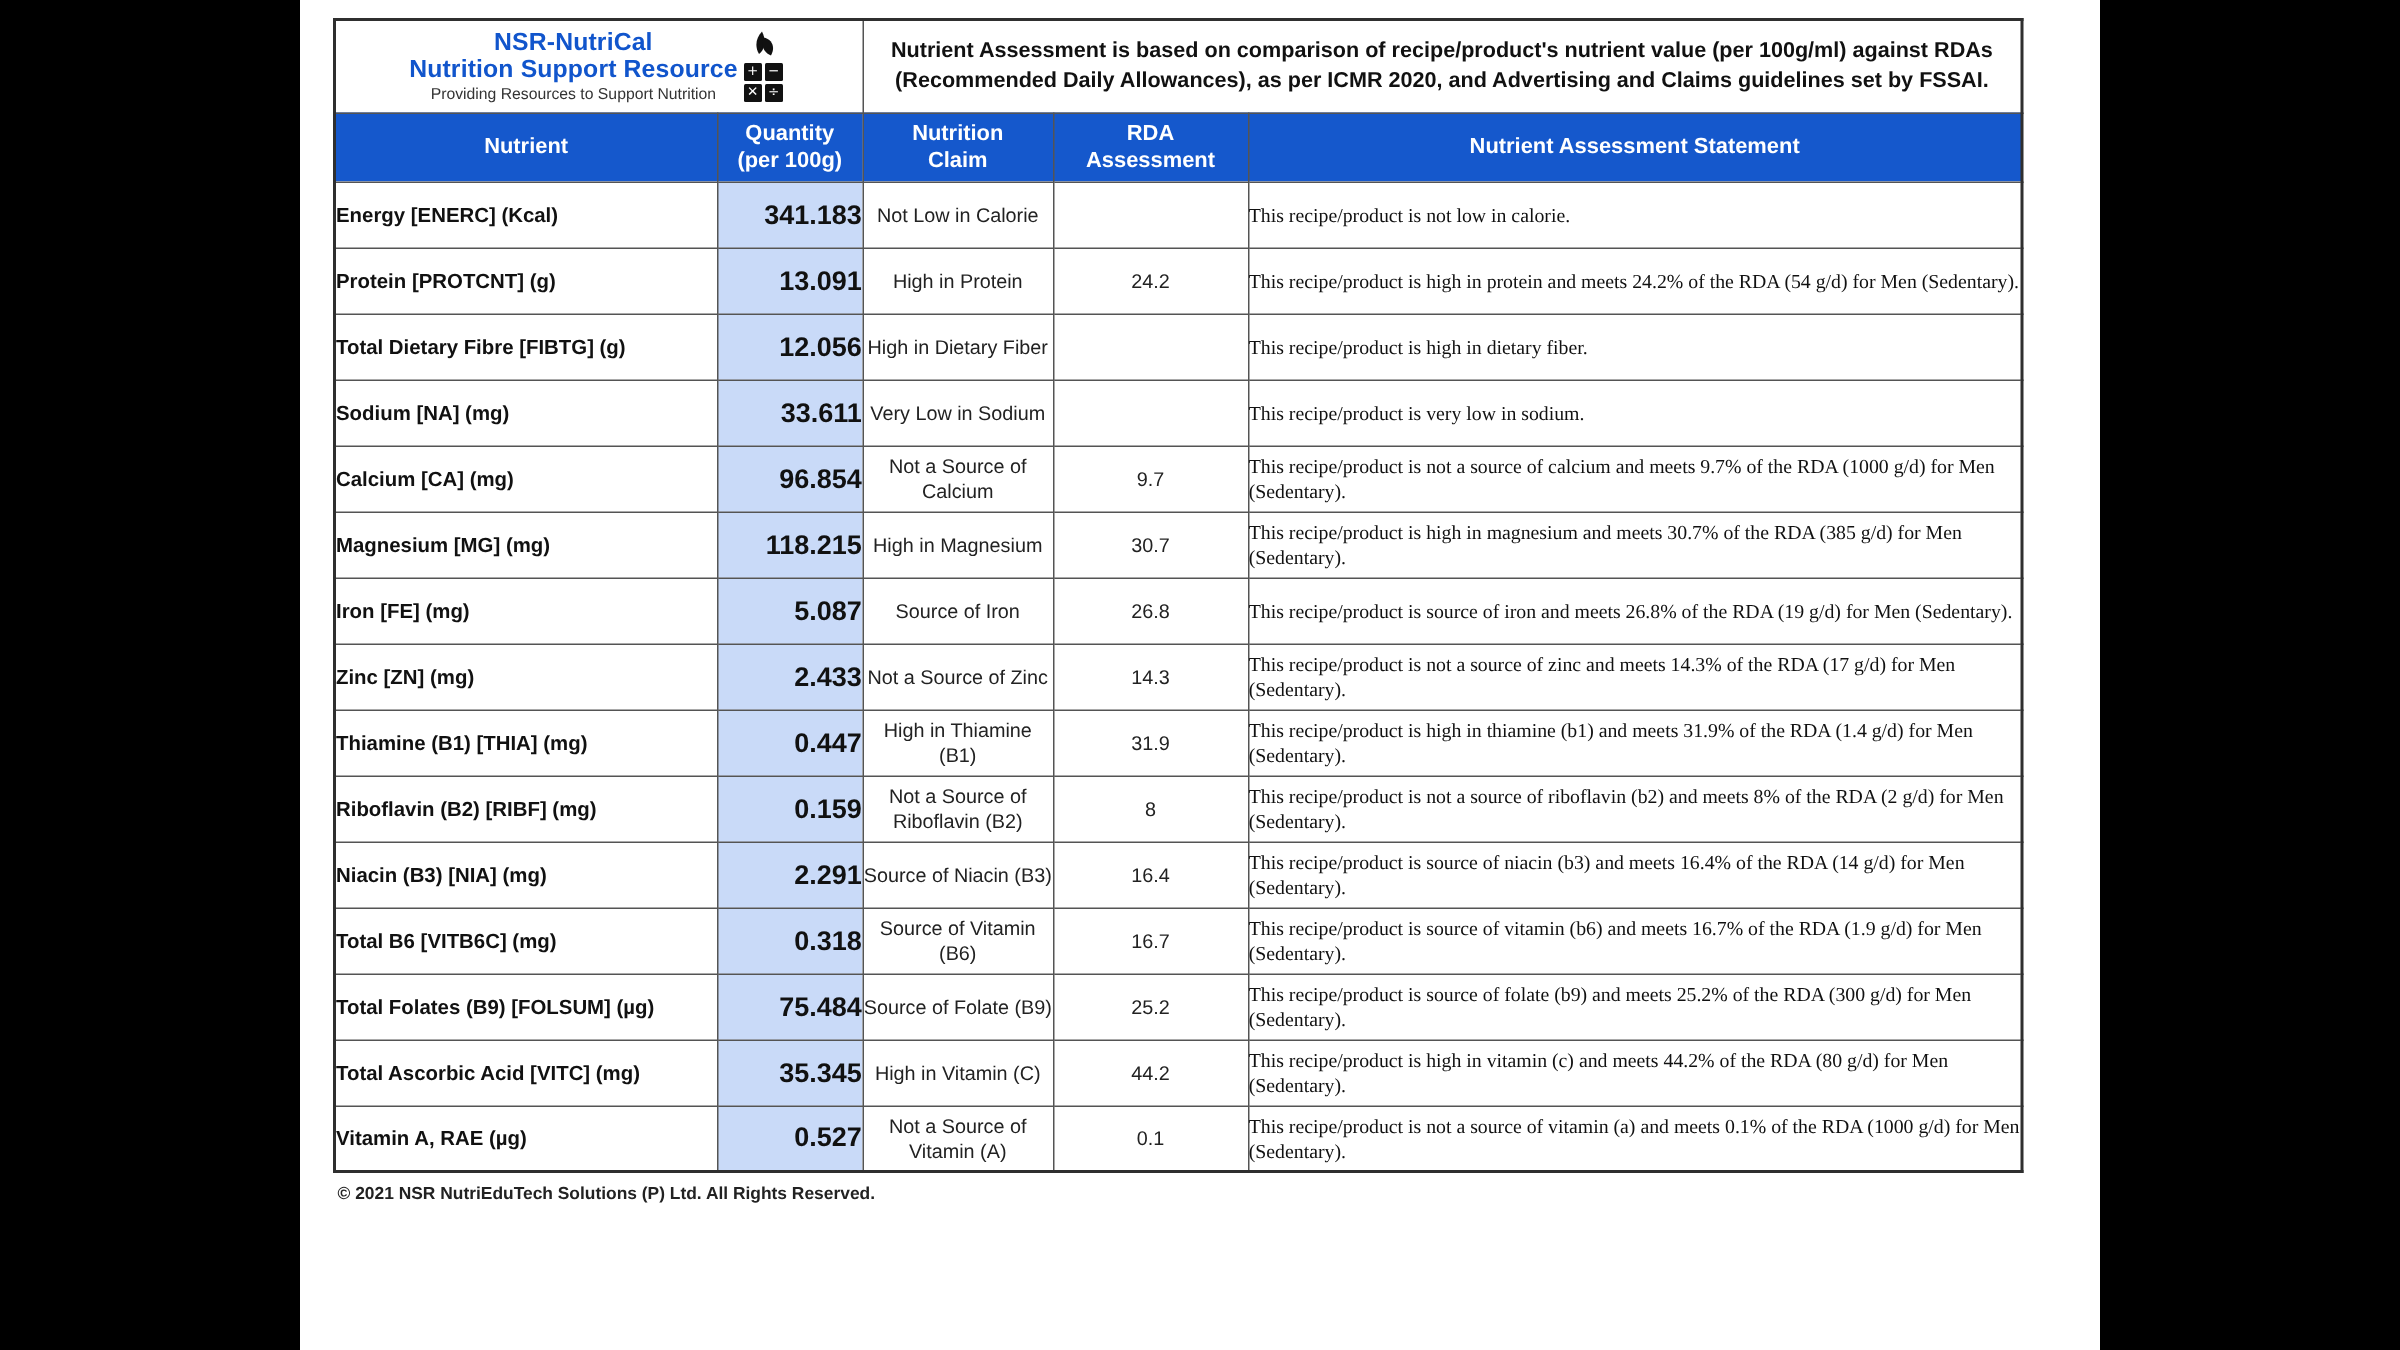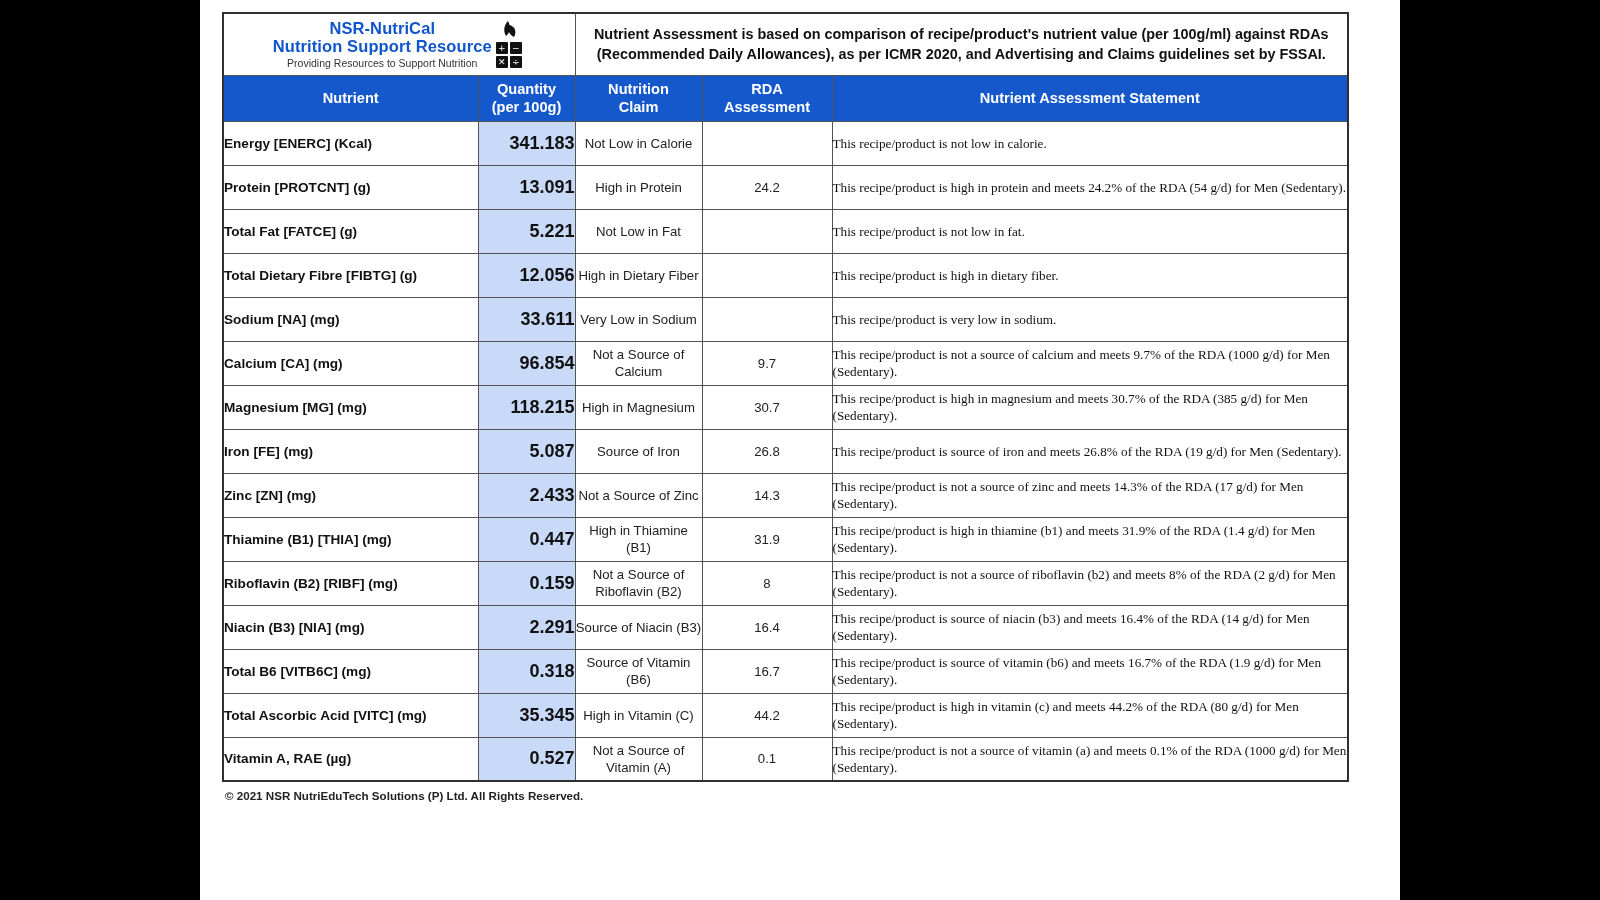--- a/index.html
+++ b/index.html
@@ -255,27 +255,20 @@
               <td class="c-stmt">This recipe/product is not low in calorie.</td>
             </tr>
             <tr class="drow">
               <td class="c-nutrient">Protein [PROTCNT] (g)</td>
               <td class="c-qty">13.091</td>
               <td class="c-claim">High in Protein</td>
               <td class="c-rda">24.2</td>
               <td class="c-stmt">This recipe/product is high in protein and meets 24.2% of the RDA (54 g/d) for Men (Sedentary).</td>
             </tr>
             <tr class="drow">
-              <td class="c-nutrient">Total Fat [FATCE] (g)</td>
-              <td class="c-qty">5.221</td>
-              <td class="c-claim">Not Low in Fat</td>
-              <td class="c-rda"></td>
-              <td class="c-stmt">This recipe/product is not low in fat.</td>
-            </tr>
-            <tr class="drow">
               <td class="c-nutrient">Total Dietary Fibre [FIBTG] (g)</td>
               <td class="c-qty">12.056</td>
               <td class="c-claim">High in Dietary Fiber</td>
               <td class="c-rda"></td>
               <td class="c-stmt">This recipe/product is high in dietary fiber.</td>
             </tr>
             <tr class="drow">
               <td class="c-nutrient">Sodium [NA] (mg)</td>
               <td class="c-qty">33.611</td>
               <td class="c-claim">Very Low in Sodium</td>
@@ -332,20 +325,27 @@
               <td class="c-stmt">This recipe/product is source of niacin (b3) and meets 16.4% of the RDA (14 g/d) for Men (Sedentary).</td>
             </tr>
             <tr class="drow">
               <td class="c-nutrient">Total B6 [VITB6C] (mg)</td>
               <td class="c-qty">0.318</td>
               <td class="c-claim">Source of Vitamin (B6)</td>
               <td class="c-rda">16.7</td>
               <td class="c-stmt">This recipe/product is source of vitamin (b6) and meets 16.7% of the RDA (1.9 g/d) for Men (Sedentary).</td>
             </tr>
             <tr class="drow">
+              <td class="c-nutrient">Total Folates (B9) [FOLSUM] (µg)</td>
+              <td class="c-qty">75.484</td>
+              <td class="c-claim">Source of Folate (B9)</td>
+              <td class="c-rda">25.2</td>
+              <td class="c-stmt">This recipe/product is source of folate (b9) and meets 25.2% of the RDA (300 g/d) for Men (Sedentary).</td>
+            </tr>
+            <tr class="drow">
               <td class="c-nutrient">Total Ascorbic Acid [VITC] (mg)</td>
               <td class="c-qty">35.345</td>
               <td class="c-claim">High in Vitamin (C)</td>
               <td class="c-rda">44.2</td>
               <td class="c-stmt">This recipe/product is high in vitamin (c) and meets 44.2% of the RDA (80 g/d) for Men (Sedentary).</td>
             </tr>
             <tr class="drow">
               <td class="c-nutrient">Vitamin A, RAE (µg)</td>
               <td class="c-qty">0.527</td>
               <td class="c-claim">Not a Source of Vitamin (A)</td>

